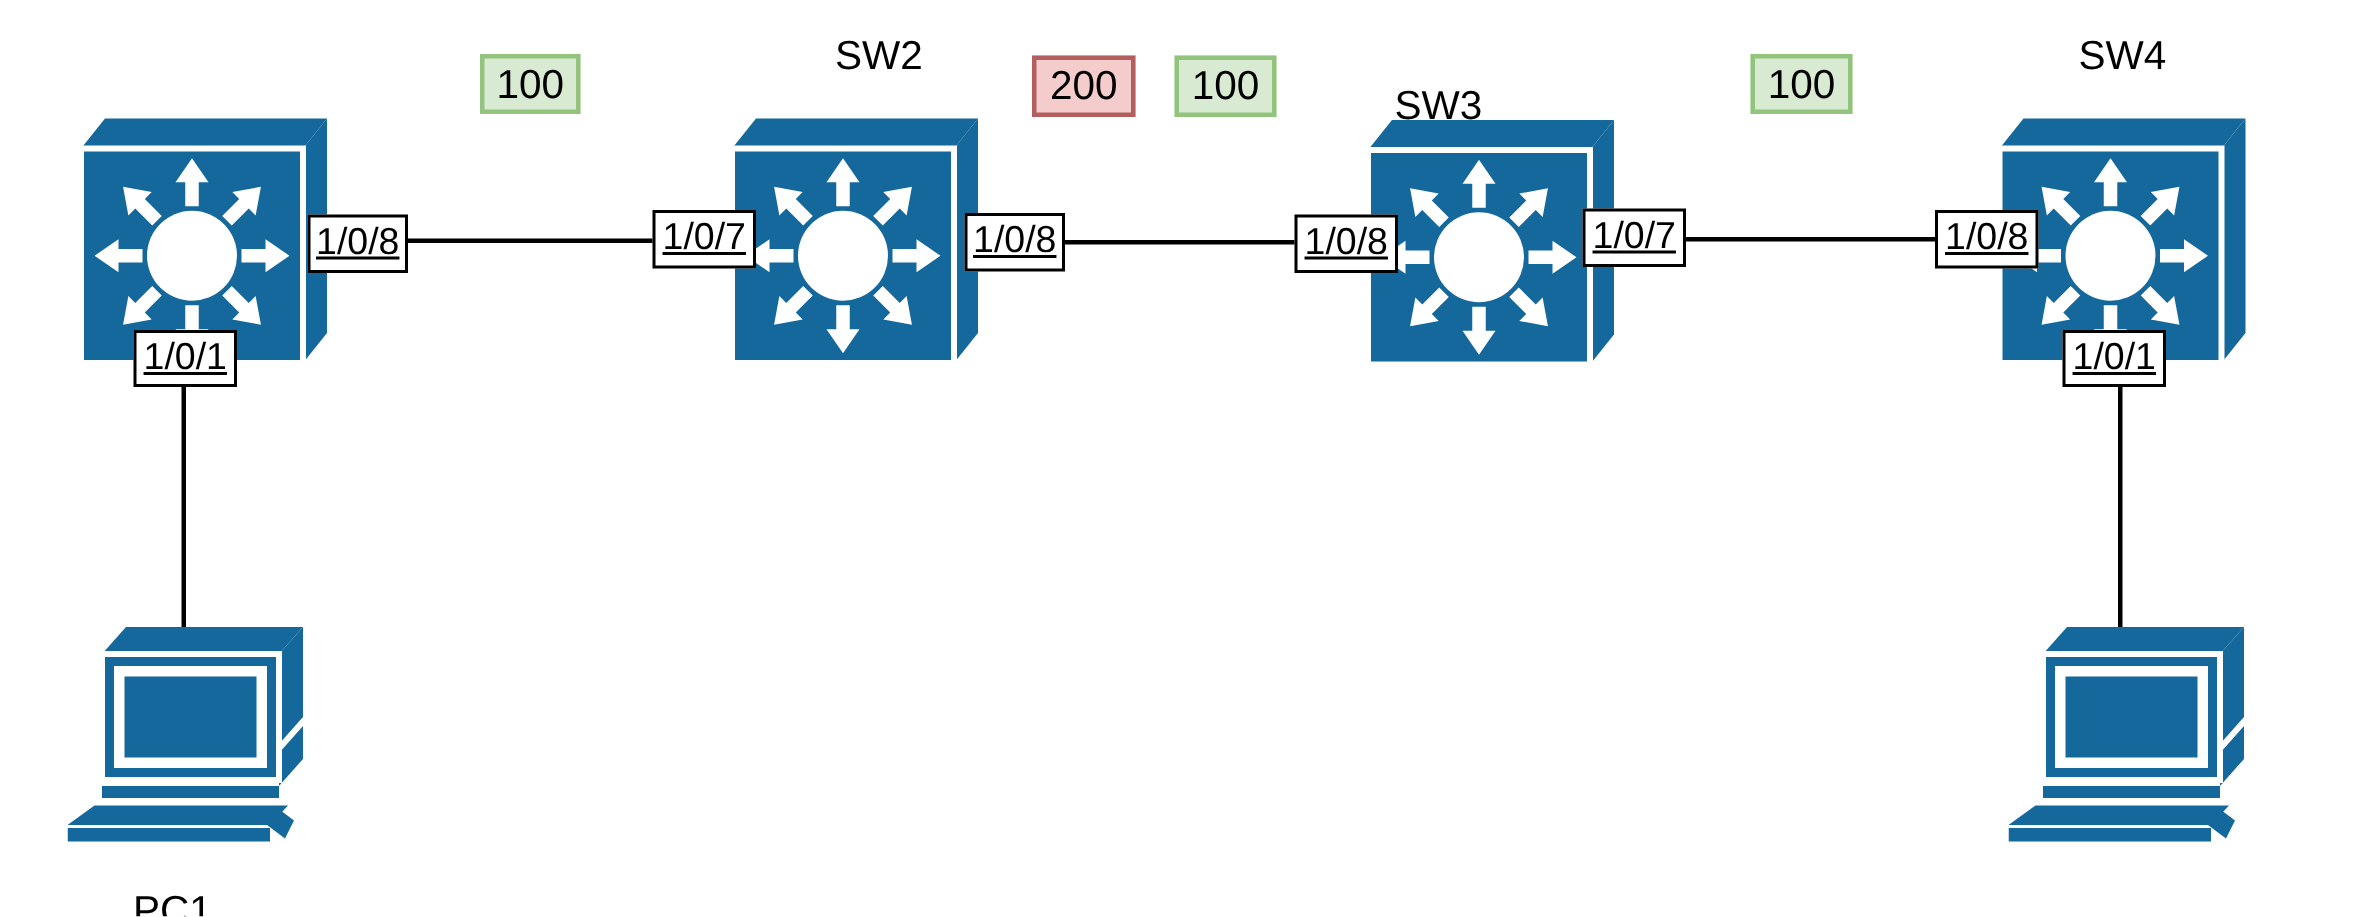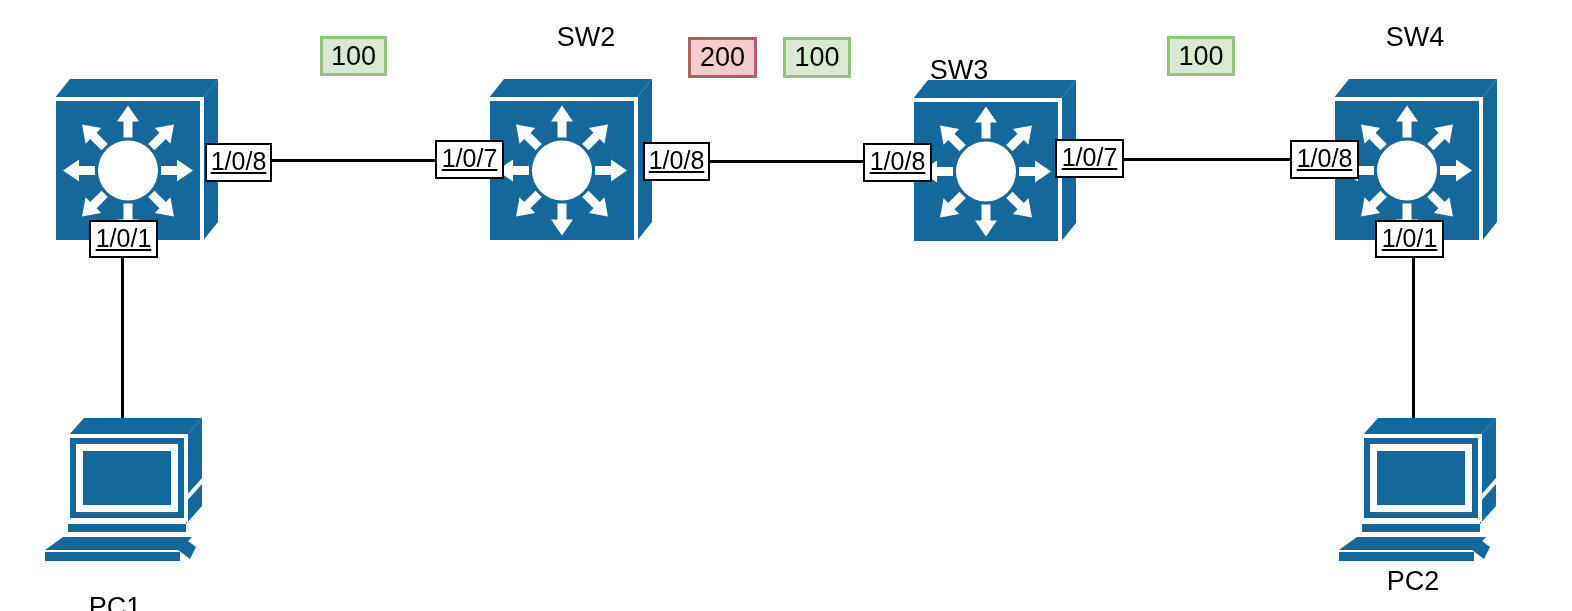--- a/index.html
+++ b/index.html
@@ -90,21 +90,20 @@
     </svg>
 
   <svg class="dev-svg" style="left:45px;top:416px;" width="160" height="146" viewBox="0 0 160 146">
       <use href="#pc-shape"></use>
     </svg>
   <svg class="dev-svg" style="left:1339px;top:416px;" width="160" height="146" viewBox="0 0 160 146">
       <use href="#pc-shape"></use>
     </svg>
 
   <div class="pc-title" style="left:35px;top:566px;margin-top:26px;">PC1</div>
-  <div class="pc-title" style="left:1333px;top:566px;">PC2</div>
 
   <div class="port-label" style="left:205px;top:143px;width:67px;height:39px;">1/0/8</div>
   <div class="port-label" style="left:89px;top:220px;width:69px;height:38px;">1/0/1</div>
   <div class="port-label" style="left:435px;top:140px;width:69px;height:39px;">1/0/7</div>
   <div class="port-label" style="left:643px;top:142px;width:67px;height:39px;">1/0/8</div>
   <div class="port-label" style="left:863px;top:143px;width:69px;height:39px;">1/0/8</div>
   <div class="port-label" style="left:1055px;top:139px;width:69px;height:39px;">1/0/7</div>
   <div class="port-label" style="left:1290px;top:140px;width:69px;height:39px;">1/0/8</div>
   <div class="port-label" style="left:1375px;top:220px;width:69px;height:38px;">1/0/1</div>
 

